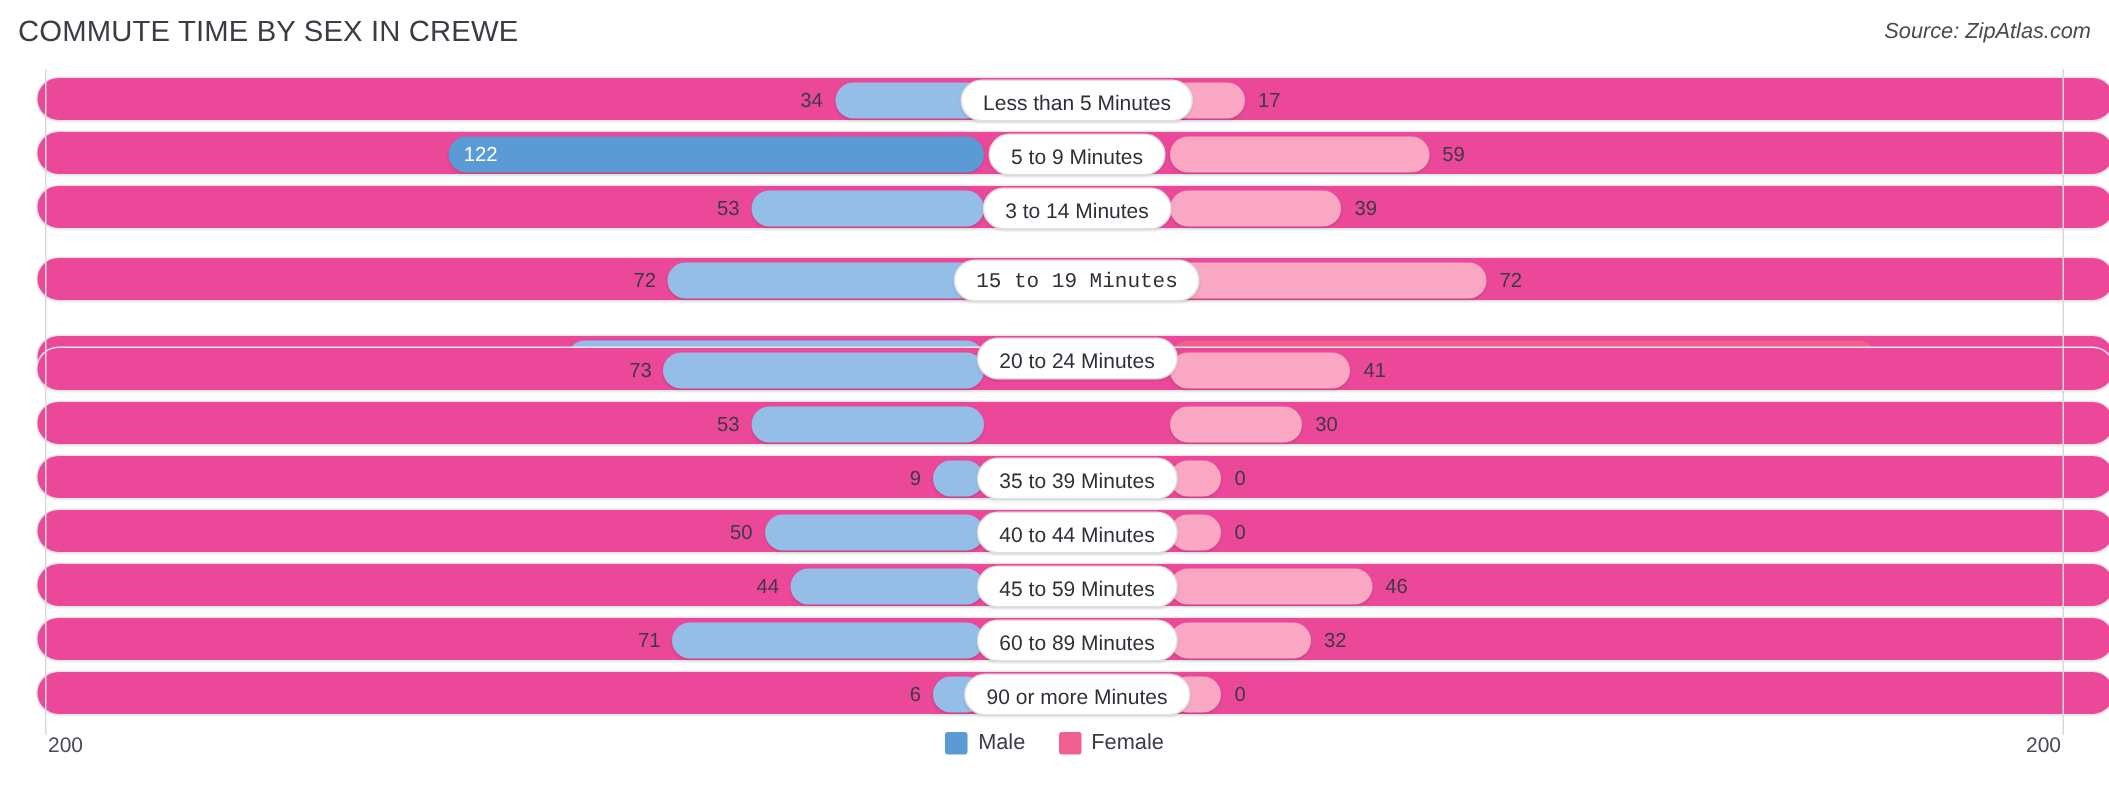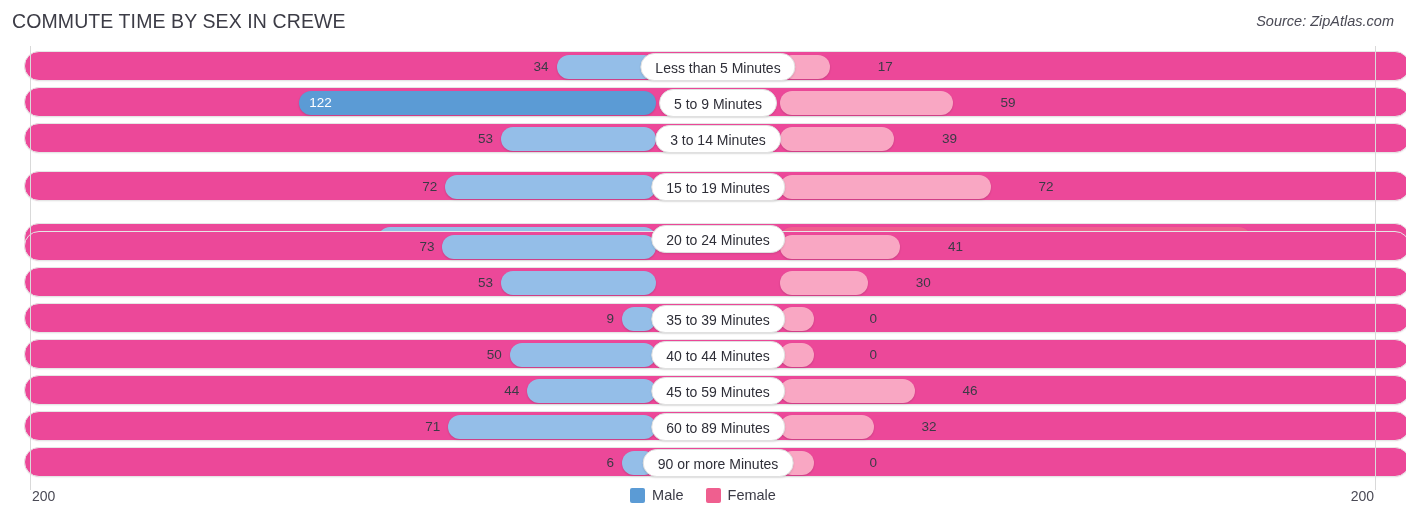--- a/index.html
+++ b/index.html
@@ -124,21 +124,21 @@
     height: 24px;
     line-height: 24px;
     font-size: 13.5px;
     color: #3b3b46;
     white-space: nowrap;
   }
   .bar-value.inside {
     color: #ffffff;
   }
   .bar-value.male-val  { text-align: right; }
-  .bar-value.female-val{ text-align: right;  }
+  .bar-value.female-val{ text-align: left;  }
 
   
   .cat-pill {
     position: absolute;
     top: 1px;
     height: 28px;
     line-height: 28px;
     background: #ffffff;
     border: 1px solid #e0e0e0;
     border-radius: 14px;
@@ -236,21 +236,21 @@
             <div class="bar-value female-val" style="left: 878.075px; width: 54px;">39</div>
             <div class="cat-pill" style="left: 693px;">3 to 14 Minutes</div>
           </div>
         </div>
         <div class="row" style="top: 113px; margin-top: 12px;">
           <div class="bar-layer">
             <div class="bar male" style="left: 420.4px; width: 210.6px;"></div>
             <div class="bar-value male-val" style="left: 358.4px; width: 54px;">72</div>
             <div class="bar female" style="left: 755px; width: 210.6px;"></div>
             <div class="bar-value female-val" style="left: 974.6px; width: 54px;">72</div>
-            <div class="cat-pill" style="left: 693px;">15 to 19 Minutes</div>
+            <div class="cat-pill" style="left: 693px; font-family: Liberation Mono, monospace;">15 to 19 Minutes</div>
           </div>
         </div>
         <div class="row" style="top: 149px; margin-top: 28px;">
           <div class="bar-layer">
             <div class="bar male" style="left: 353.125px; width: 277.875px;"></div>
             <div class="bar-value male-val" style="left: 291.125px; width: 54px;">95</div>
             <div class="bar female peak" style="left: 755px; width: 470.925px;"></div>
             <div class="bar-value female-val inside" style="left: 1155.92px; width: 60px; text-align: right;">161</div>
             <div class="cat-pill" style="left: 693px;">20 to 24 Minutes</div>
           </div>

